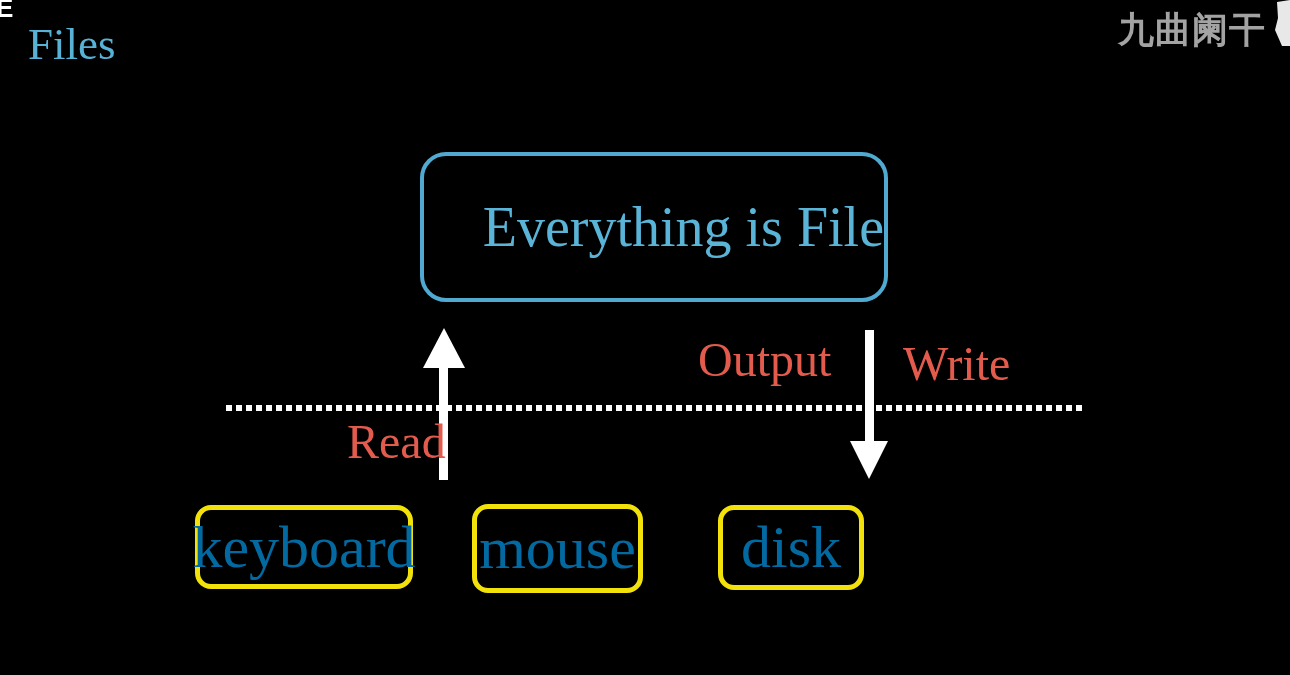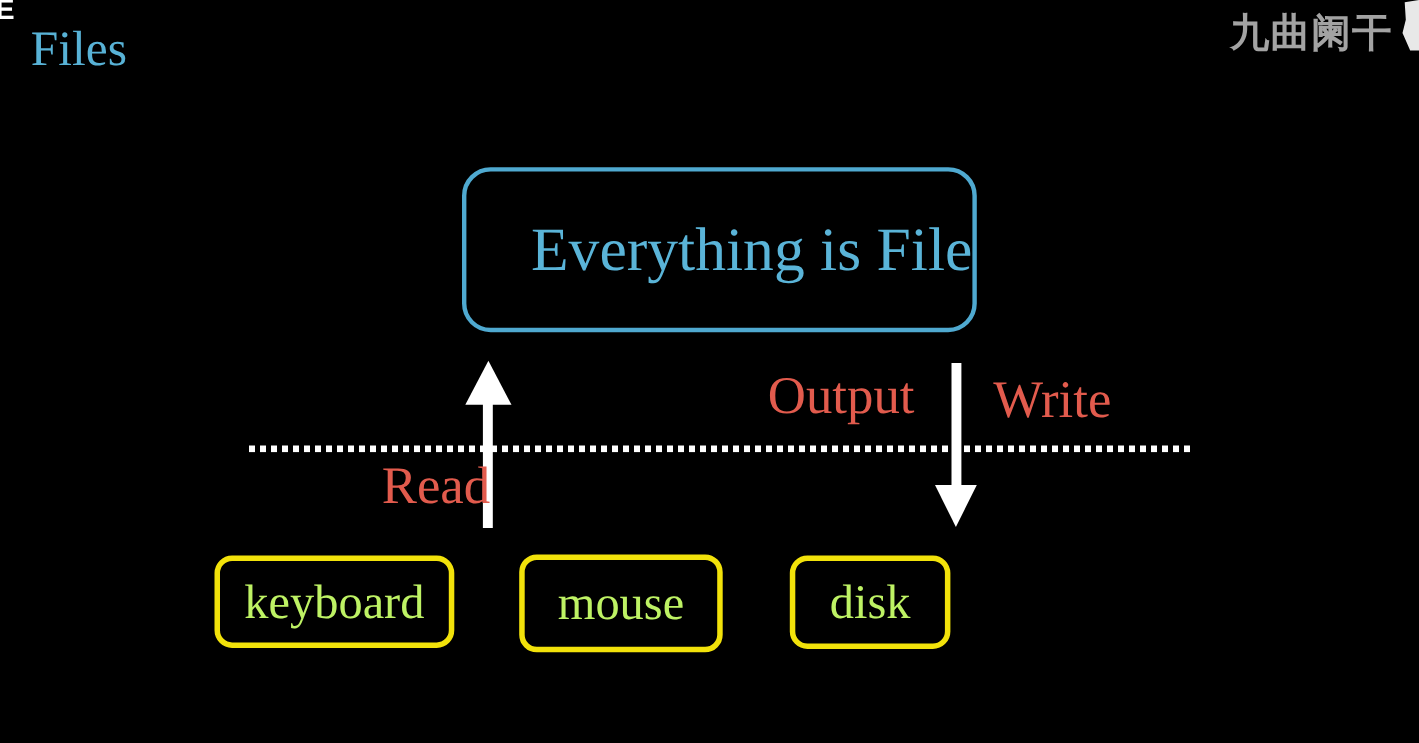--- a/index.html
+++ b/index.html
@@ -120,26 +120,26 @@
   .device-box {
     position: absolute;
     border: 5px solid #f2e20a;
     border-radius: 16px;
     display: flex;
     align-items: center;
     justify-content: center;
     box-sizing: border-box;
   }
   .device-box span {
-    color: #bef264;
-    font-size: 44px;
+    color: #0369a1;
+    font-size: 60px;
     white-space: nowrap;
   }
   #device-keyboard { left: 195px; top: 505px; width: 218px; height: 84px; }
-  #device-mouse    { left: 472px; top: 504px; width: 185px; height: 89px; text-align: center; }
+  #device-mouse    { left: 472px; top: 504px; width: 171px; height: 89px; text-align: center; }
   #device-disk     { left: 718px; top: 505px; width: 146px; height: 85px; }
   #device-display  { left: 900px; top: 504px; width: 213px; height: 89px; }
 </style>
 </head>
 <body>
 
 <div class="stage">
 
   <span class="corner-fragment">E</span>
 

